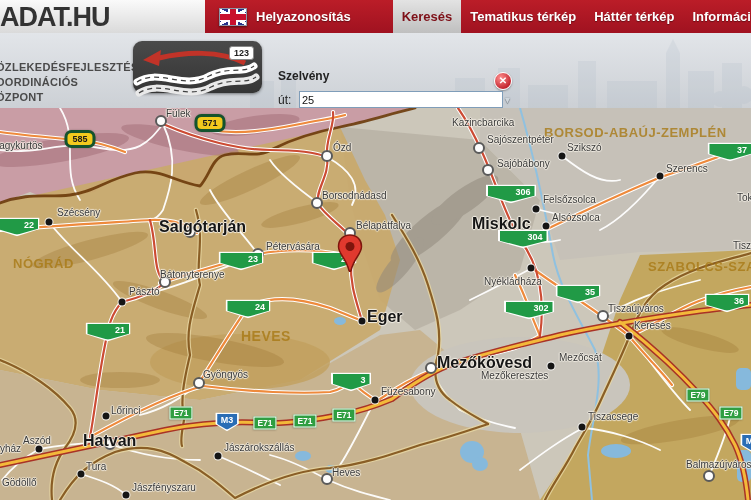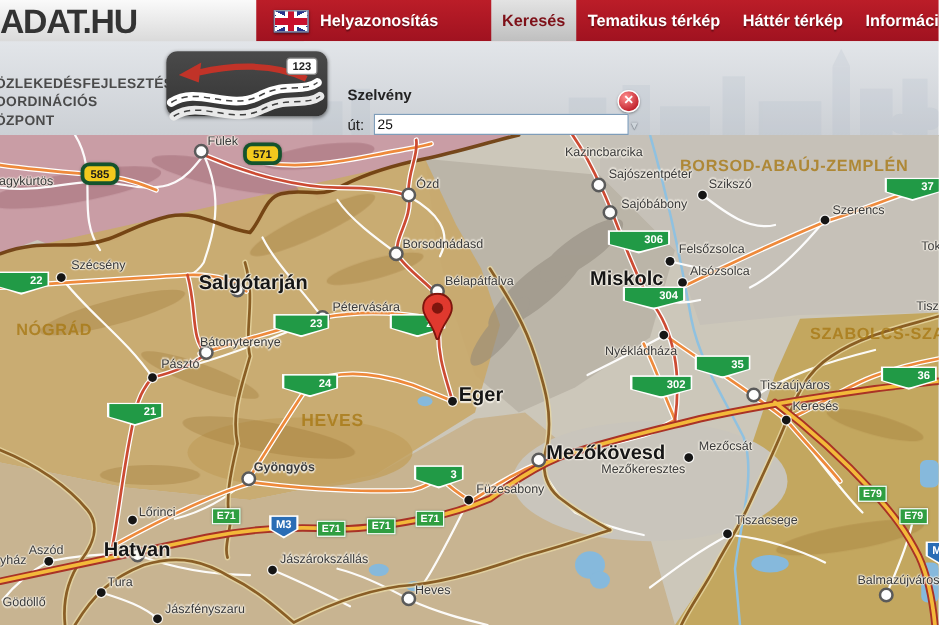--- a/index.html
+++ b/index.html
@@ -347,21 +347,21 @@
         <div class="mk mk-dot" style="left: 629px; top: 228px;"></div>
         <div class="town" style="left: 634px; top: 212px;">Keresés</div>
         <div class="mk mk-dot" style="left: 551px; top: 258px;"></div>
         <div class="town" style="left: 559px; top: 244px;">Mezőcsát</div>
         <div class="mk mk-ring" style="left: 431px; top: 260px;"></div>
         <div class="town town-bold" style="left: 437px; top: 246px;">Mezőkövesd</div>
         <div class="town" style="left: 481px; top: 262px;">Mezőkeresztes</div>
         <div class="mk mk-dot" style="left: 375px; top: 292px;"></div>
         <div class="town" style="left: 381px; top: 278px;">Füzesabony</div>
         <div class="mk mk-ring" style="left: 199px; top: 275px;"></div>
-        <div class="town" style="left: 203px; top: 261px; font-weight: bold;">Gyöngyös</div>
+        <div class="town" style="left: 203px; top: 261px;">Gyöngyös</div>
         <div class="mk mk-dot" style="left: 106px; top: 308px;"></div>
         <div class="town" style="left: 111px; top: 297px;">Lőrinci</div>
         <div class="mk mk-ring" style="left: 110px; top: 336px;"></div>
         <div class="town town-bold" style="left: 83px; top: 324px;">Hatvan</div>
         <div class="mk mk-dot" style="left: 39px; top: 341px;"></div>
         <div class="town" style="left: 23px; top: 327px;">Aszód</div>
         <div class="town" style="left: 0px; top: 335px;">yház</div>
         <div class="mk mk-dot" style="left: 81px; top: 366px;"></div>
         <div class="town" style="left: 86px; top: 353px;">Tura</div>
         <div class="town" style="left: 2px; top: 369px;">Gödöllő</div>

